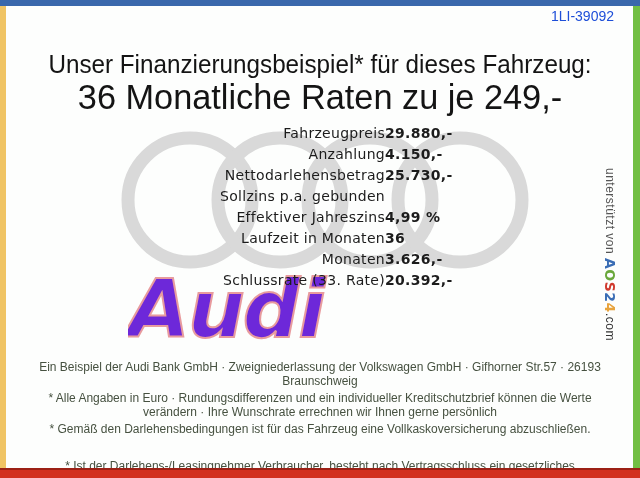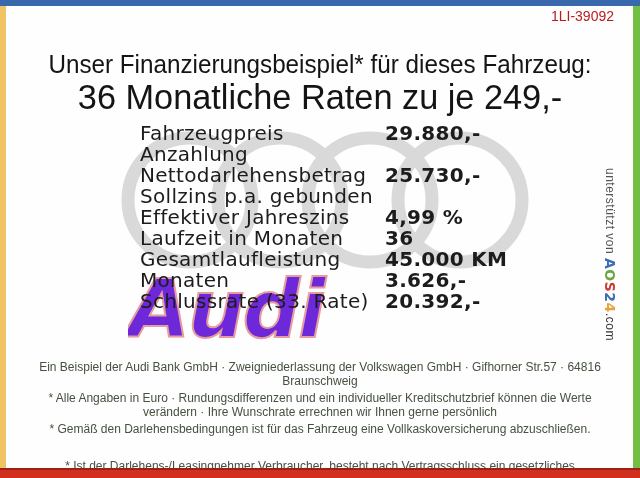--- a/index.html
+++ b/index.html
@@ -17,36 +17,36 @@
   .rings{position:absolute;left:0;top:0;z-index:0;}
   .audi-wm-clip{position:absolute;left:128px;top:272px;width:280px;height:77px;overflow:hidden;z-index:0;}
   .audi-wm{
     font-family:"DejaVu Sans",sans-serif;font-style:italic;font-weight:bold;
     font-size:80px;line-height:1;display:inline-block;margin-top:-2px;
     color:#6d28d9;-webkit-text-stroke:2px #e89b9e;letter-spacing:-2px;
   }
 
   .content{position:relative;z-index:1;width:100%;height:100%;}
 
-  .vehicle-code{position:absolute;top:8px;right:26px;font-size:14px;color:#b91c1c;}
+  .vehicle-code{position:absolute;top:8px;right:26px;font-size:14px;color:#1d4ed8;}
 
   .title{
     position:absolute;top:50px;left:0;width:640px;text-align:center;
     font-size:25px;color:#141414;transform:scaleX(0.97);transform-origin:50% 50%;
     white-space:nowrap;
   }
   .subtitle{
     position:absolute;top:77px;left:0;width:640px;text-align:center;
     font-size:35px;color:#141414;transform:scaleX(0.98);transform-origin:50% 50%;
     white-space:nowrap;
   }
 
   .finance-table{
     position:absolute;left:140px;top:123px;
-    font-family:"DejaVu Sans",sans-serif;font-size:20px;color:#1c1c1c;
+    font-family:"DejaVu Sans",sans-serif;font-size:14px;color:#1c1c1c;text-align:right;
   }
   .frow{display:flex;height:21px;line-height:21px;white-space:nowrap;}
   .flabel{width:245px;letter-spacing:0.3px;}
   .fvalue{letter-spacing:0.3px;font-weight:bold;}
 
   .footer{
     position:absolute;left:32px;top:360px;width:576px;text-align:center;
     font-size:12px;line-height:14px;color:#465140;z-index:1;
   }
   .footer p{margin:0 0 3px 0;}
@@ -89,55 +89,52 @@
     <div class="title">Unser Finanzierungsbeispiel* für dieses Fahrzeug:</div>
     <div class="subtitle">36 Monatliche Raten zu je 249,-</div>
 
     <div class="finance-table">
       <div class="frow">
         <span class="flabel">Fahrzeugpreis</span>
         <span class="fvalue">29.880,-</span>
       </div>
       <div class="frow">
         <span class="flabel">Anzahlung</span>
+        <span class="fvalue">4.150,-</span>
       </div>
       <div class="frow">
         <span class="flabel">Nettodarlehensbetrag</span>
         <span class="fvalue">25.730,-</span>
       </div>
       <div class="frow">
         <span class="flabel">Sollzins p.a. gebunden</span>
       </div>
       <div class="frow">
         <span class="flabel">Effektiver Jahreszins</span>
         <span class="fvalue">4,99 %</span>
       </div>
       <div class="frow">
         <span class="flabel">Laufzeit in Monaten</span>
         <span class="fvalue">36</span>
       </div>
       <div class="frow">
-        <span class="flabel">Gesamtlaufleistung</span>
-        <span class="fvalue">45.000 KM</span>
-      </div>
-      <div class="frow">
         <span class="flabel">Monaten</span>
         <span class="fvalue">3.626,-</span>
       </div>
       <div class="frow">
         <span class="flabel">Schlussrate (33. Rate)</span>
         <span class="fvalue">20.392,-</span>
       </div>
     </div>
 
     <div class="side-credit">
       <span>unterstützt von </span><span><span class="logo-letter" style="color: rgb(58, 109, 181);">A</span><span class="logo-letter" style="color: rgb(106, 168, 60);">O</span><span class="logo-letter" style="color: rgb(208, 58, 46);">S</span><span class="logo-letter" style="color: rgb(58, 109, 181);">2</span><span class="logo-letter" style="color: rgb(232, 163, 60);">4</span></span><span class="logo-suffix">.com</span>
     </div>
 
     <div class="footer">
-      <p>Ein Beispiel der Audi Bank GmbH · Zweigniederlassung der Volkswagen GmbH · Gifhorner Str.57 · 64816 Braunschweig</p>
+      <p>Ein Beispiel der Audi Bank GmbH · Zweigniederlassung der Volkswagen GmbH · Gifhorner Str.57 · 26193 Braunschweig</p>
       <p>* Alle Angaben in Euro · Rundungsdifferenzen und ein individueller Kreditschutzbrief können die Werte verändern · Ihre Wunschrate errechnen wir Ihnen gerne persönlich</p>
       <p>* Gemäß den Darlehensbedingungen ist für das Fahrzeug eine Vollkaskoversicherung abzuschließen.</p>
       <p class="last">* Ist der Darlehens-/Leasingnehmer Verbraucher, besteht nach Vertragsschluss ein gesetzliches Widerrufsrecht nach § 495 BGB.</p>
     </div>
 
   </div>
 </div>
 
 </body></html>

